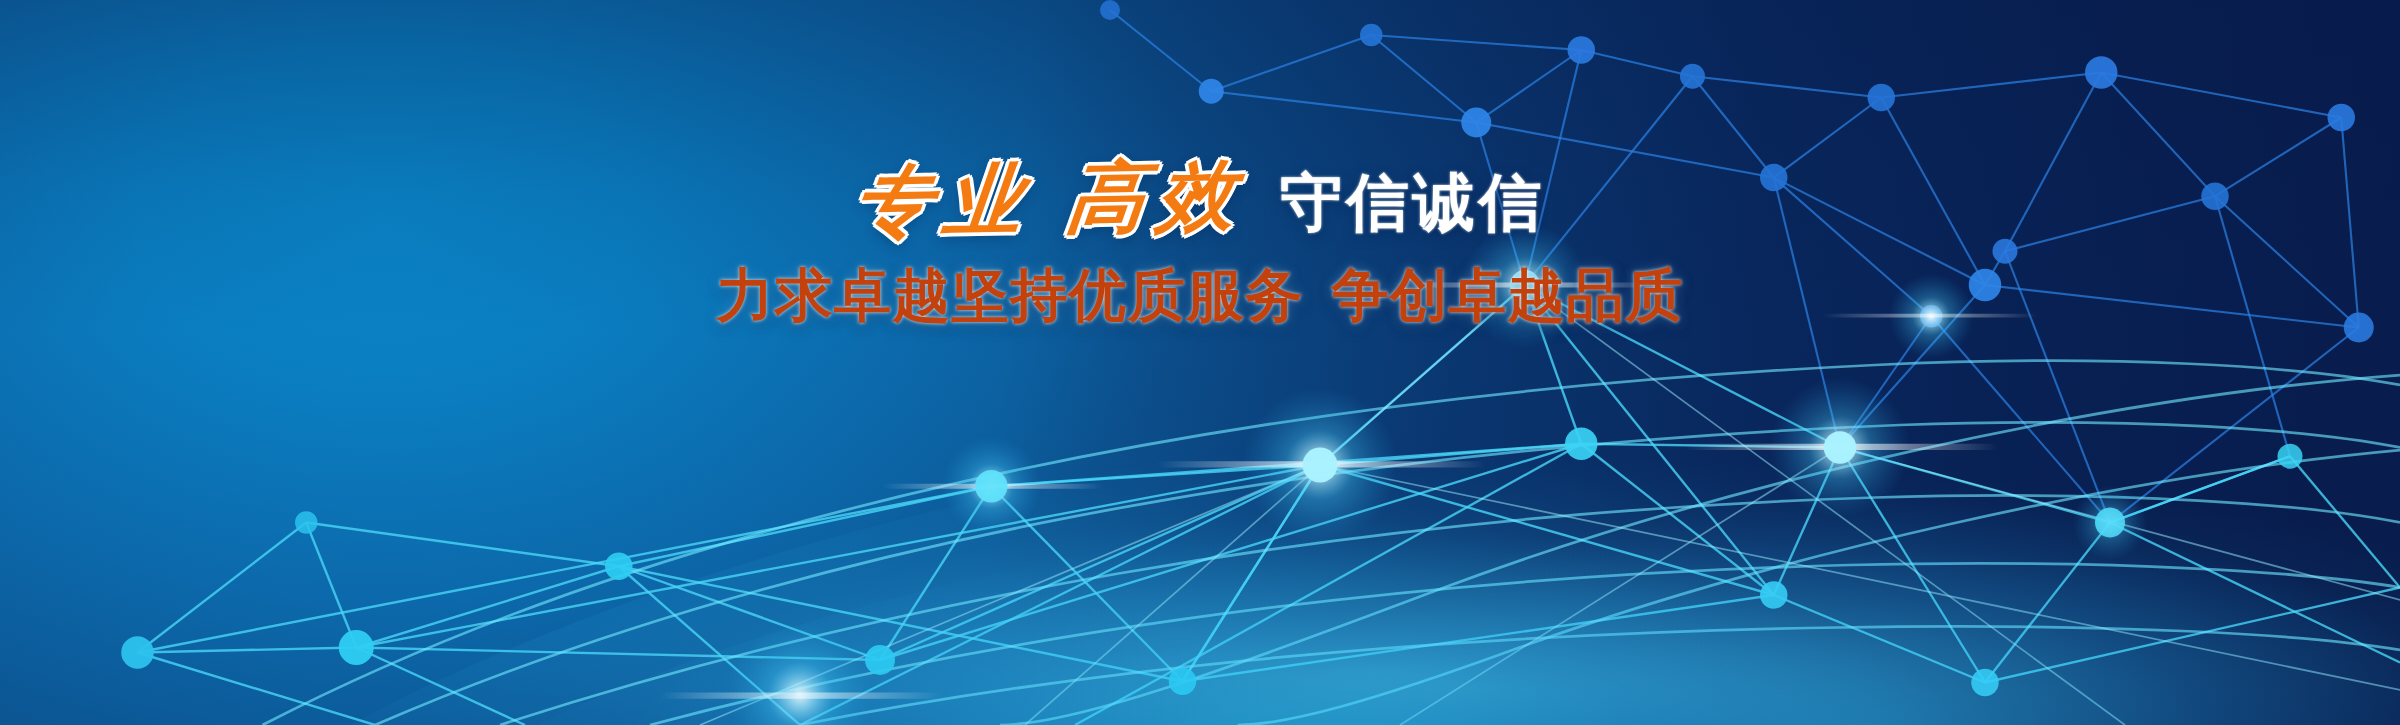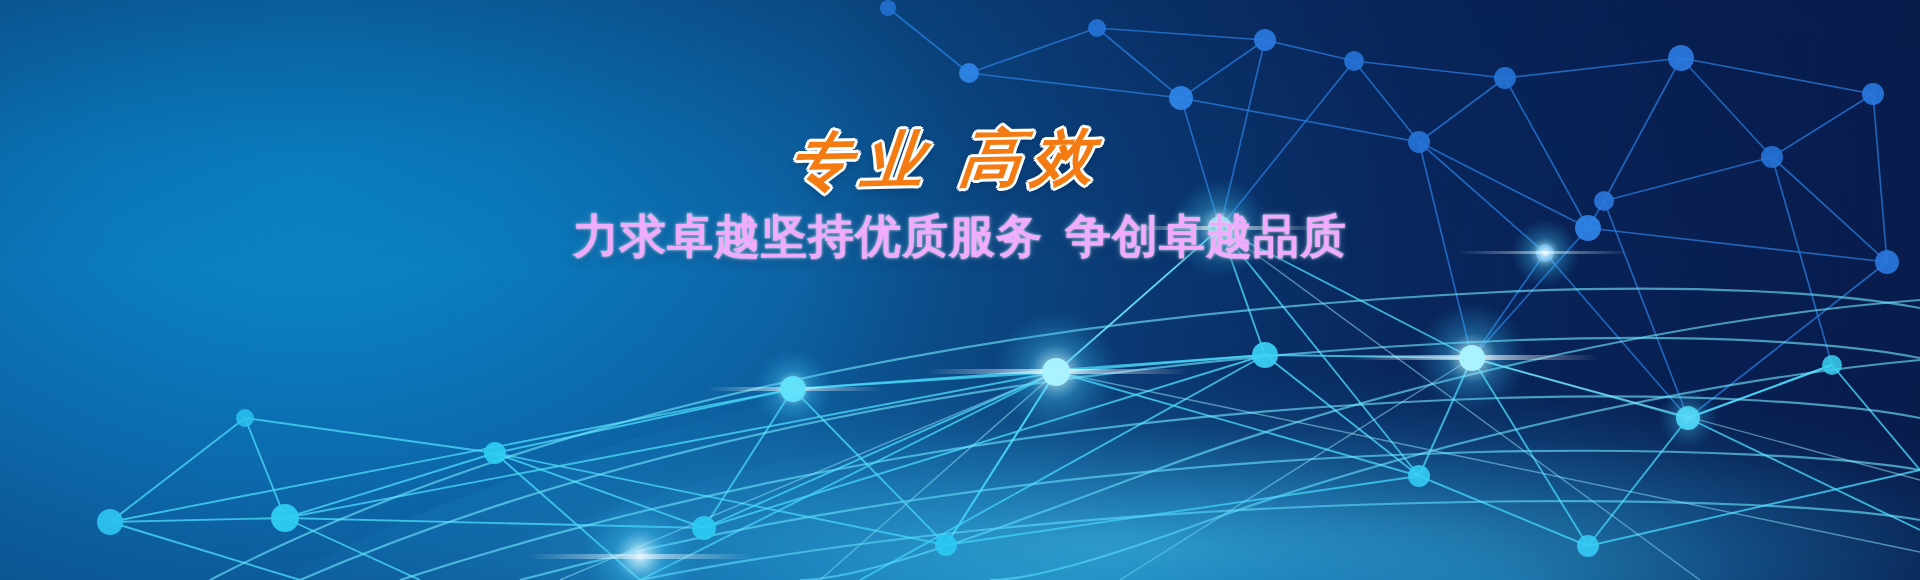--- a/index.html
+++ b/index.html
@@ -100,21 +100,21 @@
     letter-spacing: 3px;
     padding-bottom: 3px;
     text-shadow:
       0 0 2px rgba(255,255,255,0.9),
       0 3px 9px rgba(4,34,82,0.55);
   }
   .subline {
     margin-top: 16px;
     font-size: 46px;
     font-weight: bold;
-    color: #f0abfc;
+    color: #c2410c;
     letter-spacing: 1px;
     text-shadow:
       0 0 3px rgba(255,255,255,0.85),
       0 0 10px rgba(150,220,255,0.35),
       0 4px 10px rgba(4,34,82,0.5);
   }
   .subline .gap { display:inline-block; width: 22px; }
 </style>
 </head>
 <body>
@@ -291,18 +291,19 @@
       <circle cx="1588" cy="546" r="11" fill="#39d2f5" fill-opacity="0.88"></circle>
     </g>
   </svg>
 
   <div class="bg-bottomglow"></div>
 
   <div class="text-block">
 
     <div class="headline">
       <span class="hl-orange"><span>专业</span><span class="sp"></span><span>高效</span></span>
+      <span class="hl-white">守信诚信</span>
     </div>
 
     <div class="subline"><span>力求卓越坚持优质服务</span><span class="gap"></span><span>争创卓越品质</span></div>
 
   </div>
 </div>
 
 </body></html>

